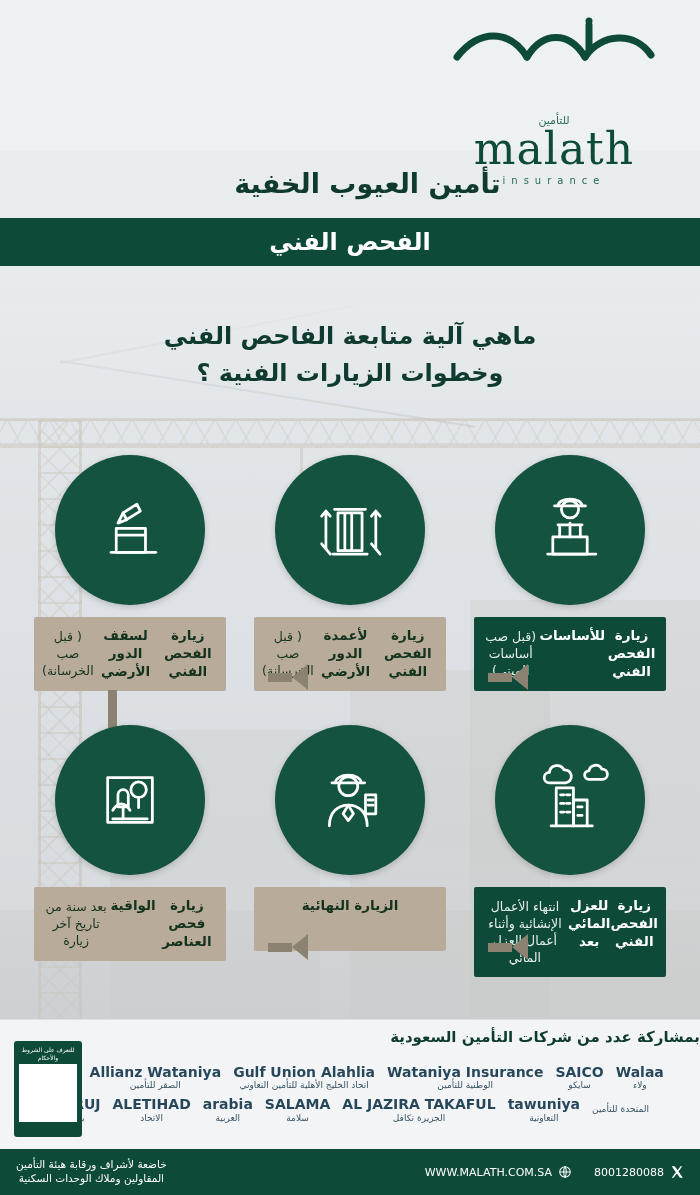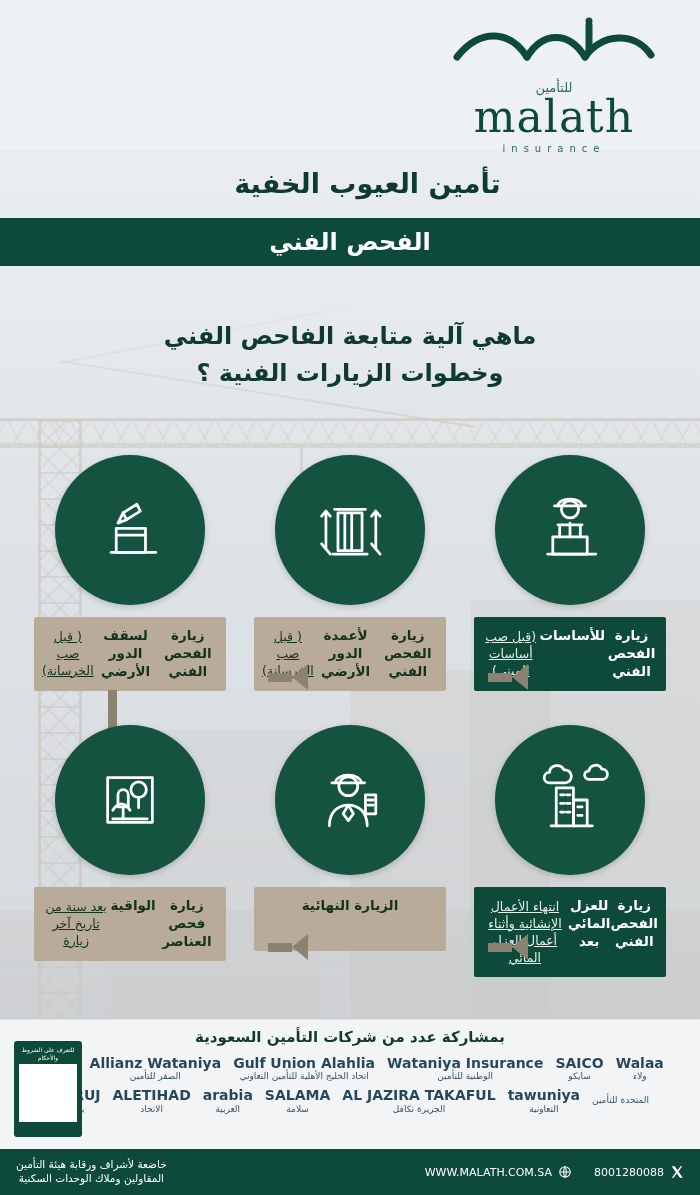--- a/index.html
+++ b/index.html
@@ -53,21 +53,21 @@
 
   
   .header { position:absolute; left:0; top:0; width:700px; height:150px; background:#eef1f4; }
   .logo-wrap { position:absolute; right: 26px; top: 14px; width: 240px; text-align:center; }
   .logo-mark { height: 66px; display:flex; align-items:center; justify-content:center; }
   .logo-word {
     font-size: 44px; color:#0d4a39; letter-spacing: 1px; line-height: 1;
     font-family:"DejaVu Serif","Liberation Serif", serif; font-weight: 500;
   }
   .logo-sub { font-size: 10px; letter-spacing: 6px; color:#2b6a57; margin-top: 4px; }
-  .logo-ar-sub { font-size: 13px; letter-spacing: 2px; color:#2b6a57; }
+  .logo-ar-sub { font-size: 11px; letter-spacing: 2px; color:#2b6a57;margin-top:34px; }
 
   .title-1 {
     position:absolute; top: 168px; left:0; width:700px; text-align:center;
     font-size: 27px; font-weight: bold; color:#0f3b2e; letter-spacing: .5px; padding-left: 35px;
   }
   .band {
     position:absolute; top: 218px; left:0; width: 700px; height: 48px;
     background:#0d4a39; display:flex; align-items:center; justify-content:center;
   }
   .band span { color:#ffffff; font-size: 24px; font-weight: bold; }
@@ -91,21 +91,21 @@
   }
   .circle svg { width: 86px; height: 86px; }
   .caption {
     margin-top: 12px; padding: 9px 8px 10px;
     text-align:center; line-height: 1.35;
     font-size: 13.5px; border-radius: 2px;
     min-height: 64px; display:flex; justify-content:center;
   }
   .cap-green { background:#0d4a39; color:#ffffff; font-weight: bold; }
   .cap-tan   { background:#b9ab99; color:#14331f; font-weight: bold; }
-  .cap-sub { font-weight: normal; font-size: 12.5px; display:block; margin-top: 3px; text-decoration: underline; }
+  .cap-sub { font-weight: normal; font-size: 12.5px; display:block; margin-top: 3px; }
   .cap-green .cap-sub { color:#e7efe9; }
 
   .arrow {
     position:absolute; width: 40px; height: 16px; top: 214px;
     display:flex; align-items:center;
   }
   .arrow .shaft { height: 9px; background:#8b8272; flex: 1; }
   .arrow .head {
     width:0; height:0; border-top: 13px solid transparent; border-bottom: 13px solid transparent;
     border-right: 16px solid #8b8272;
@@ -117,21 +117,21 @@
   .connector {
     position:absolute; left: 108px; top: 690px; width: 9px; height: 38px; background:#8b8272;
   }
 
   
   .partners {
     position:absolute; left:0; bottom: 46px; width: 700px; height: 130px;
     background:#f2f4f6; border-top:1px solid #dfe3e6;
     padding-top: 8px;
   }
-  .partners-title { text-align:center; font-size: 15px; font-weight:bold; color:#0f3b2e; margin-bottom: 6px; }
+  .partners-title { text-align:right; font-size: 15px; font-weight:bold; color:#0f3b2e; margin-bottom: 15px; }
   .logo-row { display:flex; justify-content:center; align-items:center; gap: 12px; padding: 3px 84px; flex-wrap: nowrap; }
   .plogo {
     font-size: 9px; color:#2d4a5c; text-align:center; line-height: 1.15;
     white-space: nowrap; opacity: .95;
   }
   .plogo b { display:block; font-size: 14px; color:#1c3d52; }
 
   .qr {
     position:absolute; left: 14px; bottom: 58px; width: 68px; height: 96px;
     background:#0d4a39; border-radius: 3px; padding: 5px; color:#fff; text-align:center;

